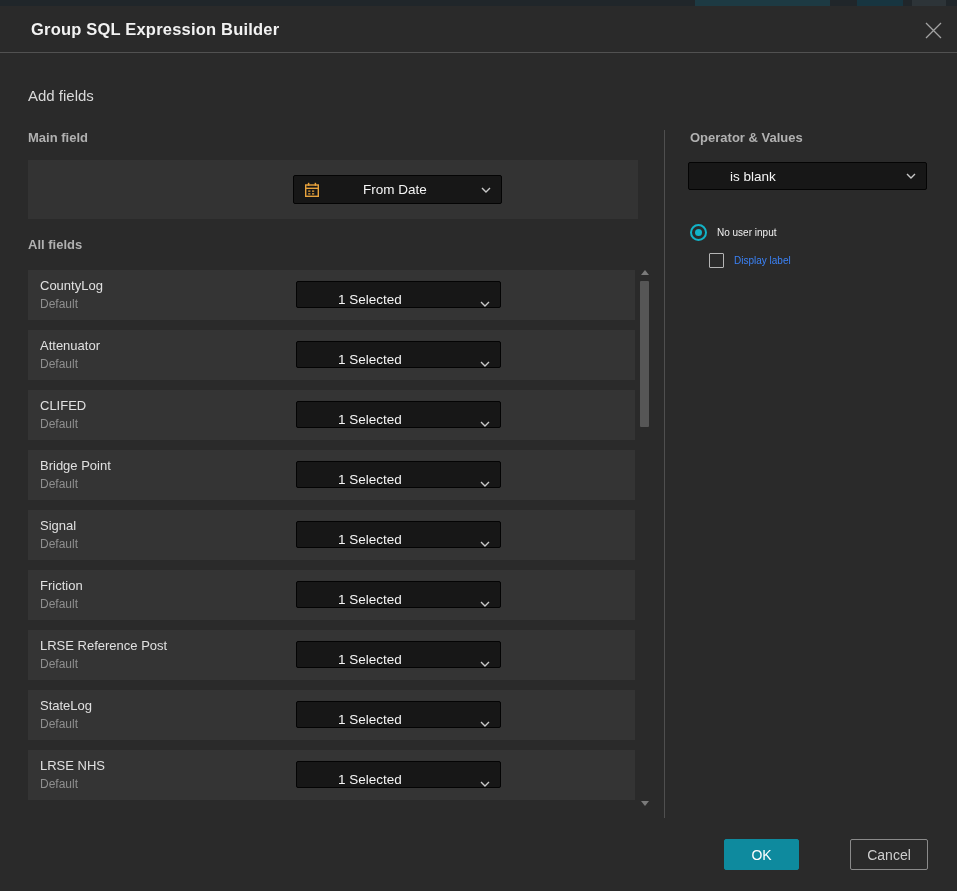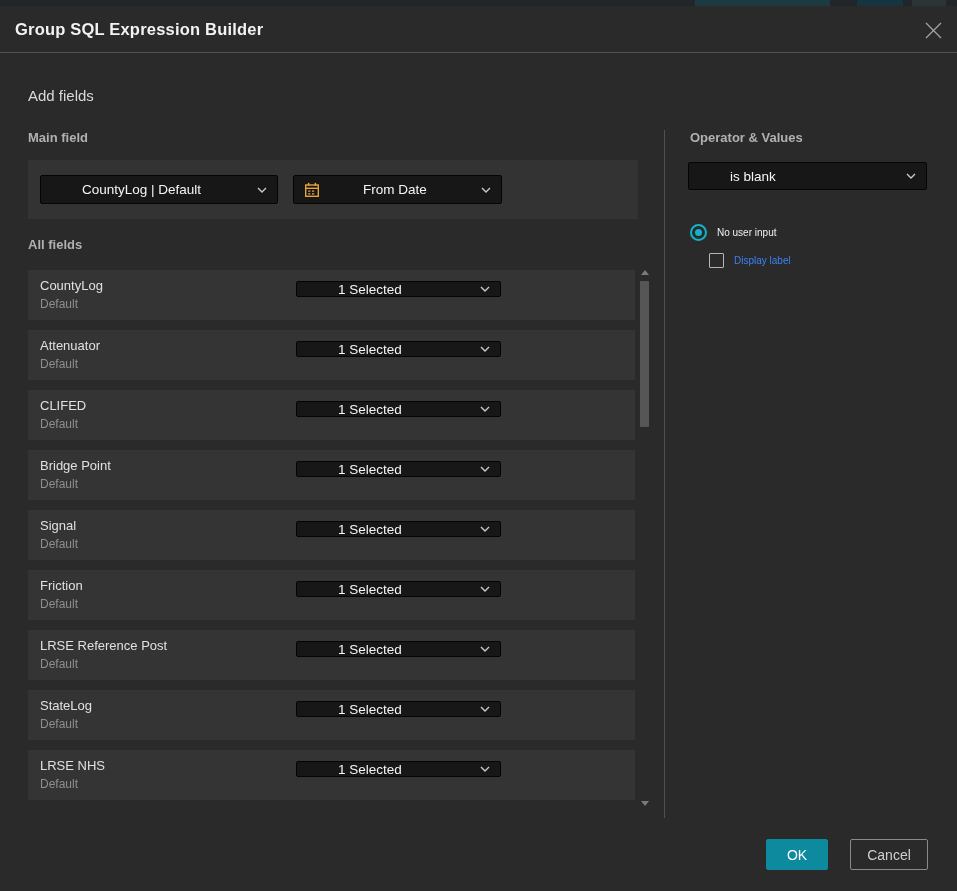--- a/index.html
+++ b/index.html
@@ -19,21 +19,21 @@
   .dialog {
     position: absolute; top: 6px; left: 0;
     width: 957px; height: 885px;
     background: #2a2a2a;
   }
 
   .title-bar {
     position: absolute; top: 0; left: 0; right: 0; height: 47px;
     border-bottom: 1px solid #515151;
     display: flex; align-items: center;
-    padding: 0 16px 0 15px;
+    padding: 0 16px 0 31px;
     text-align: right;
   }
   .title-bar h1 { font-size: 16.5px; font-weight: bold; color: #f2f2f2; letter-spacing: .2px; }
   .close-btn {
     position: absolute; right: 12px; top: 12px;
     width: 24px; height: 24px;
     display: flex; align-items: center; justify-content: center;
     cursor: pointer; background: transparent; border: none;
   }
 
@@ -73,21 +73,21 @@
   
   .all-fields-list { position: absolute; left: 28px; top: 264px; width: 607px; }
   .field-row {
     position: relative;
     width: 607px; height: 50px;
     background: #343434;
     margin-bottom: 10px;
   }
   .row-name { position: absolute; left: 12px; top: 8px; font-size: 13px; color: #e0e0e0; }
   .row-sub  { position: absolute; left: 12px; top: 27px; font-size: 12px; color: #8f8f8f; }
-  .row-dd   { left: 268px; top: 11px; width: 205px; height: 16px; }
+  .row-dd   { left: 268px; top: 11px; width: 205px; height: 27px; align-items: flex-end; }
 
   
   .scrollbar {
     position: absolute; left: 639px; top: 258px;
     width: 12px; height: 544px;
   }
   .scroll-arrow { position: absolute; left: 2px; width: 0; height: 0; border-left: 4px solid transparent; border-right: 4px solid transparent; cursor: pointer; }
   .scroll-up   { top: 6px; border-bottom: 5px solid #7a7a7a; }
   .scroll-down { bottom: 2px; border-top: 5px solid #7a7a7a; }
   .scroll-thumb {
@@ -113,21 +113,21 @@
   .checkbox-row .lbl { font-size: 10px; color: #3b82f6; }
 
   
   .btn {
     position: absolute; top: 833px; height: 31px;
     font-family: "Liberation Sans", sans-serif;
     font-size: 14px; cursor: pointer;
     display: flex; align-items: center; justify-content: center;
     border-radius: 2px;
   }
-  .btn-ok { left: 766px; width: 62px; background: #0e8a9e; color: #ffffff; border: 1px solid #0e8a9e; }
+  .btn-ok { left: 724px; width: 75px; background: #0e8a9e; color: #ffffff; border: 1px solid #0e8a9e; }
   .btn-cancel { left: 850px; width: 78px; background: transparent; color: #cfcfcf; border: 1px solid #8a8a8a; }
 </style>
 </head>
 <body>
 
 <div class="backdrop-strip">
   <div class="seg" style="left:695px;width:135px;background:#1d3a43;"></div>
   <div class="seg" style="left:857px;width:46px;background:#173540;"></div>
   <div class="seg" style="left:912px;width:34px;background:#2d3438;"></div>
 </div>
@@ -141,26 +141,20 @@
         <path d="M1 1 L16 16 M16 1 L1 16" stroke="#a3a3a3" stroke-width="1.3" fill="none"></path>
       </svg>
     </button>
   </div>
 
   <div class="section-heading">Add fields</div>
 
   <div class="sub-label main-field-label">Main field</div>
 
   <div class="main-strip">
-    <div class="dropdown dd-layer">
-      <span class="dd-text">CountyLog | Default</span>
-      <svg class="chev" width="10" height="6" viewBox="0 0 10 6">
-          <path d="M1 1 L5 5 L9 1" fill="none" stroke="#c8c8c8" stroke-width="1.4"></path>
-        </svg>
-    </div>
     <div class="dropdown dd-field">
       <span class="cal">
         <svg width="16" height="16" viewBox="0 0 16 16">
           <rect x="1.7" y="3" width="12.6" height="11.3" fill="none" stroke="#e8a33d" stroke-width="1.4"></rect>
           <line x1="1.7" y1="6.3" x2="14.3" y2="6.3" stroke="#e8a33d" stroke-width="1.4"></line>
           <line x1="4.6" y1="0.8" x2="4.6" y2="3.8" stroke="#e8a33d" stroke-width="1.5"></line>
           <line x1="11.4" y1="0.8" x2="11.4" y2="3.8" stroke="#e8a33d" stroke-width="1.5"></line>
           <line x1="4.2" y1="9.2" x2="11.8" y2="9.2" stroke="#e8a33d" stroke-width="1.3" stroke-dasharray="2.2 1.6"></line>
           <line x1="4.2" y1="11.8" x2="11.8" y2="11.8" stroke="#e8a33d" stroke-width="1.3" stroke-dasharray="2.2 1.6"></line>
         </svg>

